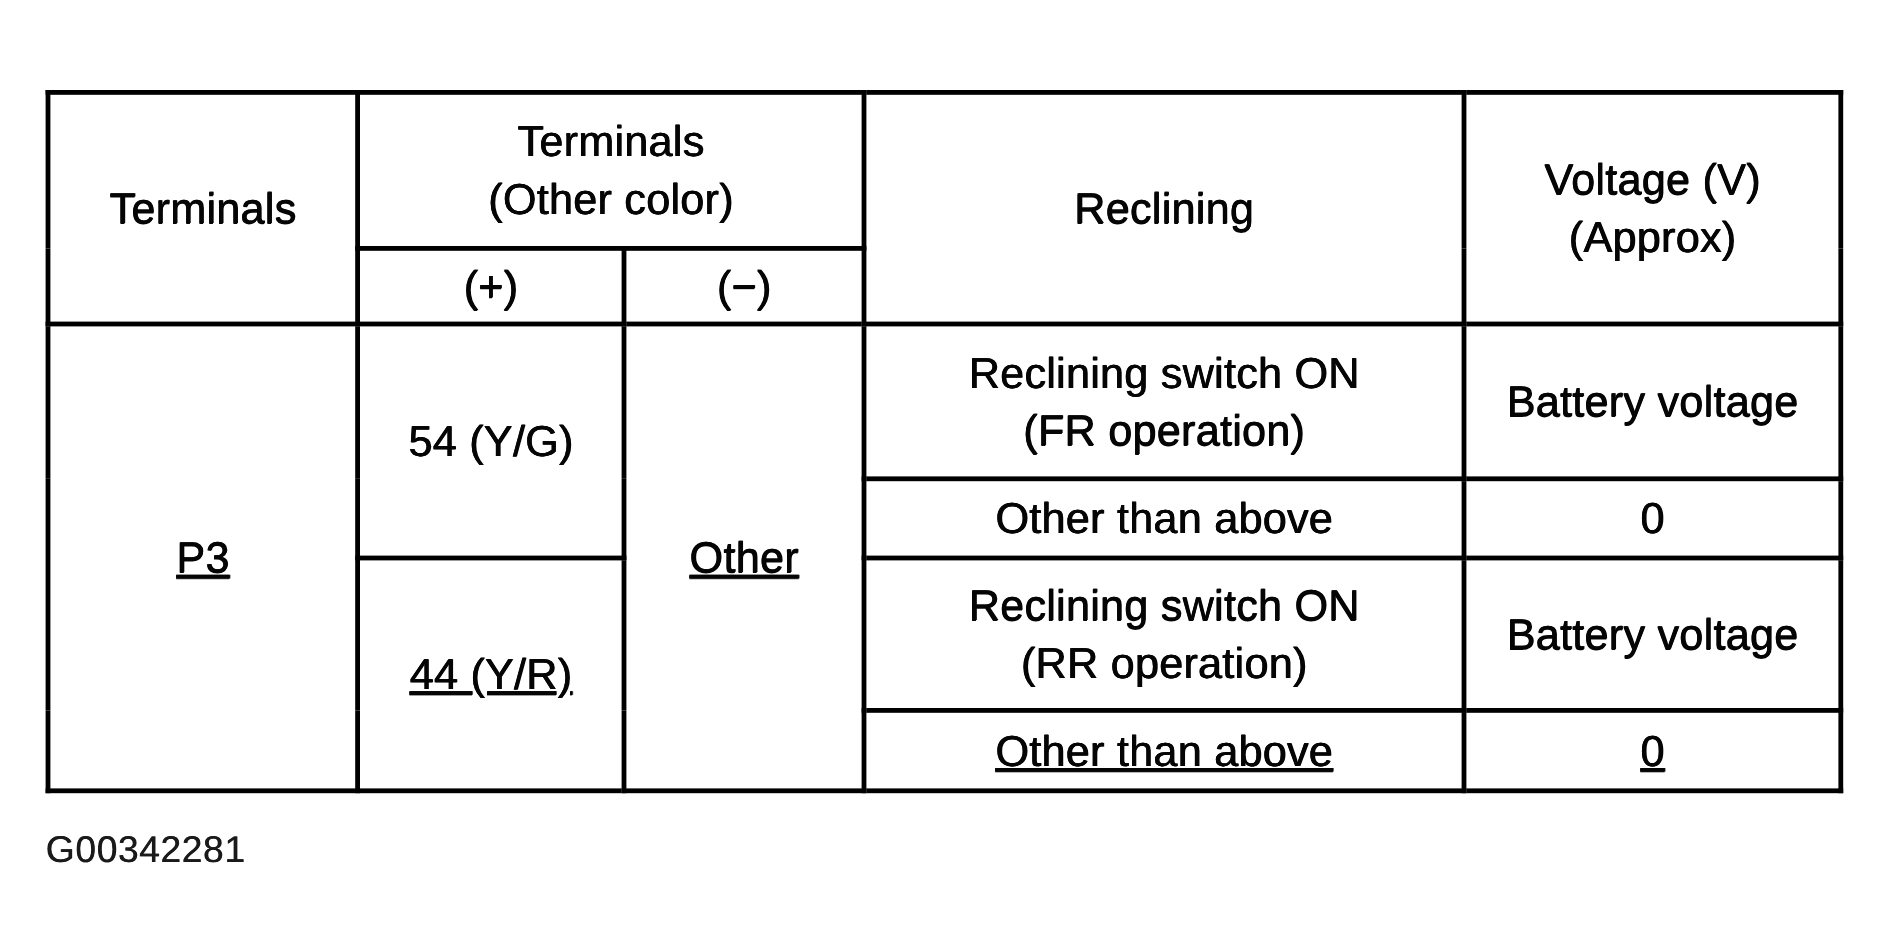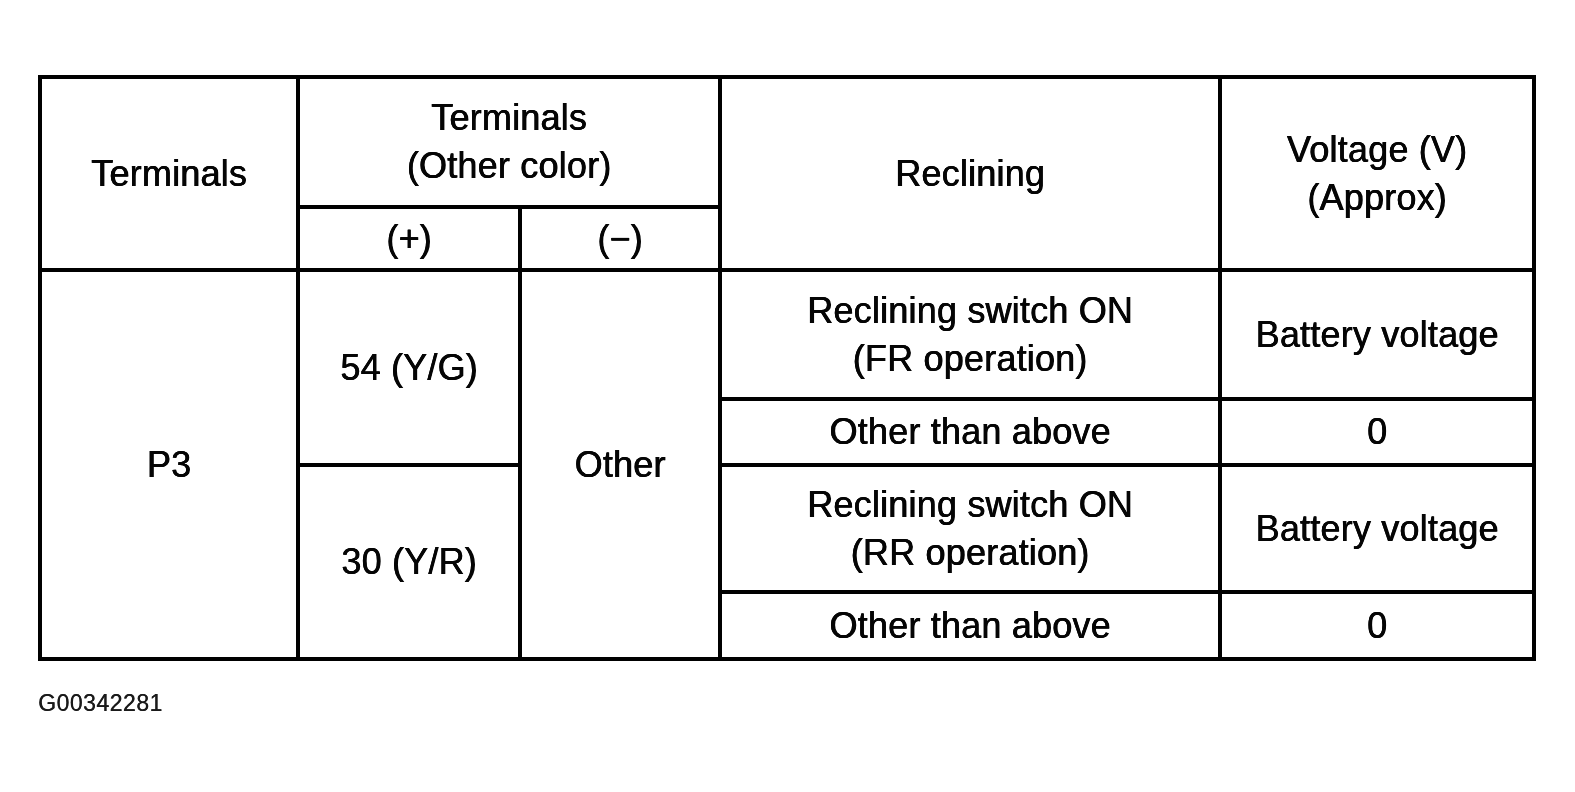--- a/index.html
+++ b/index.html
@@ -32,30 +32,30 @@
     color:#050505;
     
     text-shadow:0.6px 0 0 #050505, 0 0.4px 0 #050505;
     letter-spacing:0.2px;
     overflow:hidden;
   }
   
   td.no-left{border-left:none;}
   td.no-right{border-right:none;}
   td.b-top{border-top:7px solid #000;}
-  td.b-bottom{border-bottom:9px solid #000;}
+  td.b-bottom{border-bottom:9px solid #000;text-decoration:underline;}
   td.hdr-sep{border-bottom:6px solid #000;}
   td.cond{
     text-align:left;
     padding-left:28px;
   }
   .figure-id{
     position:absolute;
     left:38px;top:690px;
-    font-size:23px;
+    font-size:31px;
     color:#1a1a1a;
     letter-spacing:0.5px;
     text-shadow:0.4px 0 0 #1a1a1a;
   }
 </style>
 </head>
 <body>
 
 <div class="page">
 
@@ -91,21 +91,21 @@
 (FR operation)</td>
       <td class="no-right">Battery voltage</td>
     </tr>
 
     <tr style="height:66px">
       <td class="cond">Other than above</td>
       <td class="no-right">0</td>
     </tr>
 
     <tr style="height:127px">
-      <td rowspan="2" class="b-bottom">30 (Y/R)</td>
+      <td rowspan="2" class="b-bottom">44 (Y/R)</td>
       <td class="cond">Reclining switch ON
 (RR operation)</td>
       <td class="no-right">Battery voltage</td>
     </tr>
 
     <tr style="height:67px">
       <td class="cond b-bottom">Other than above</td>
       <td class="no-right b-bottom">0</td>
     </tr>
   </tbody>

